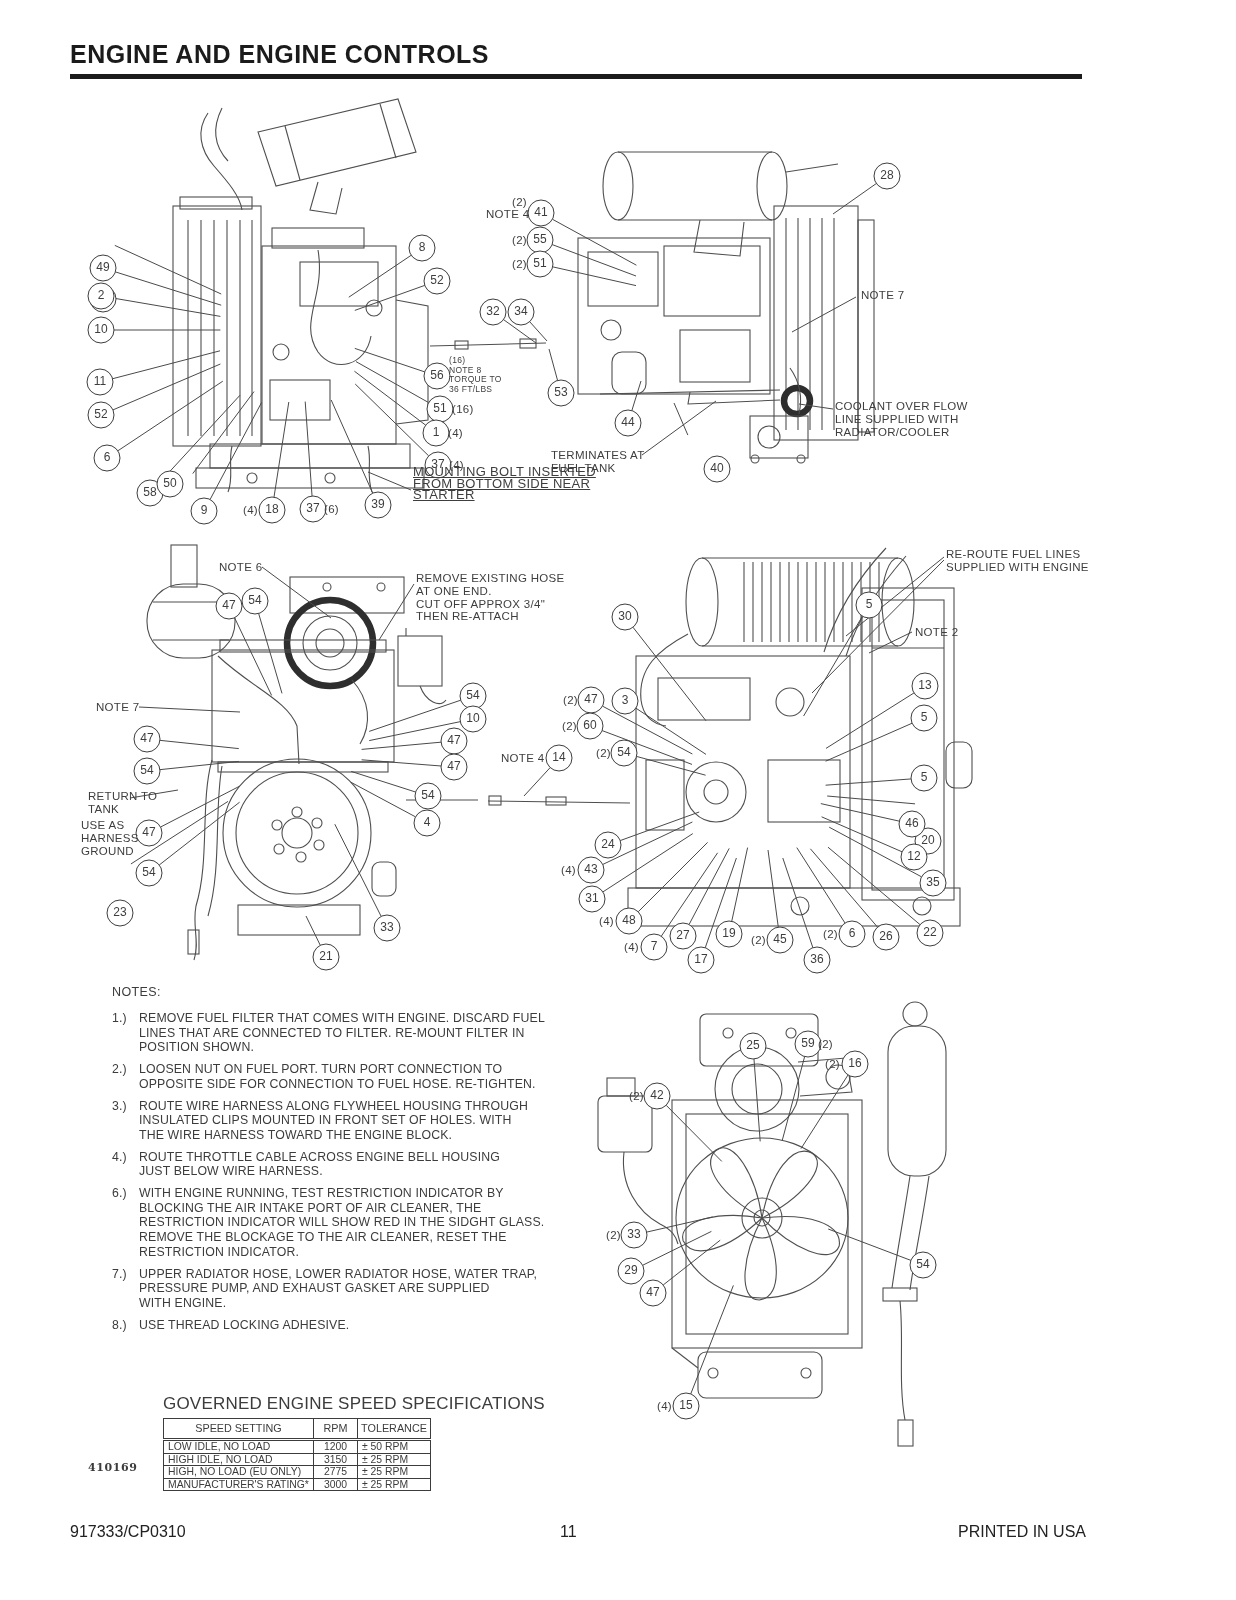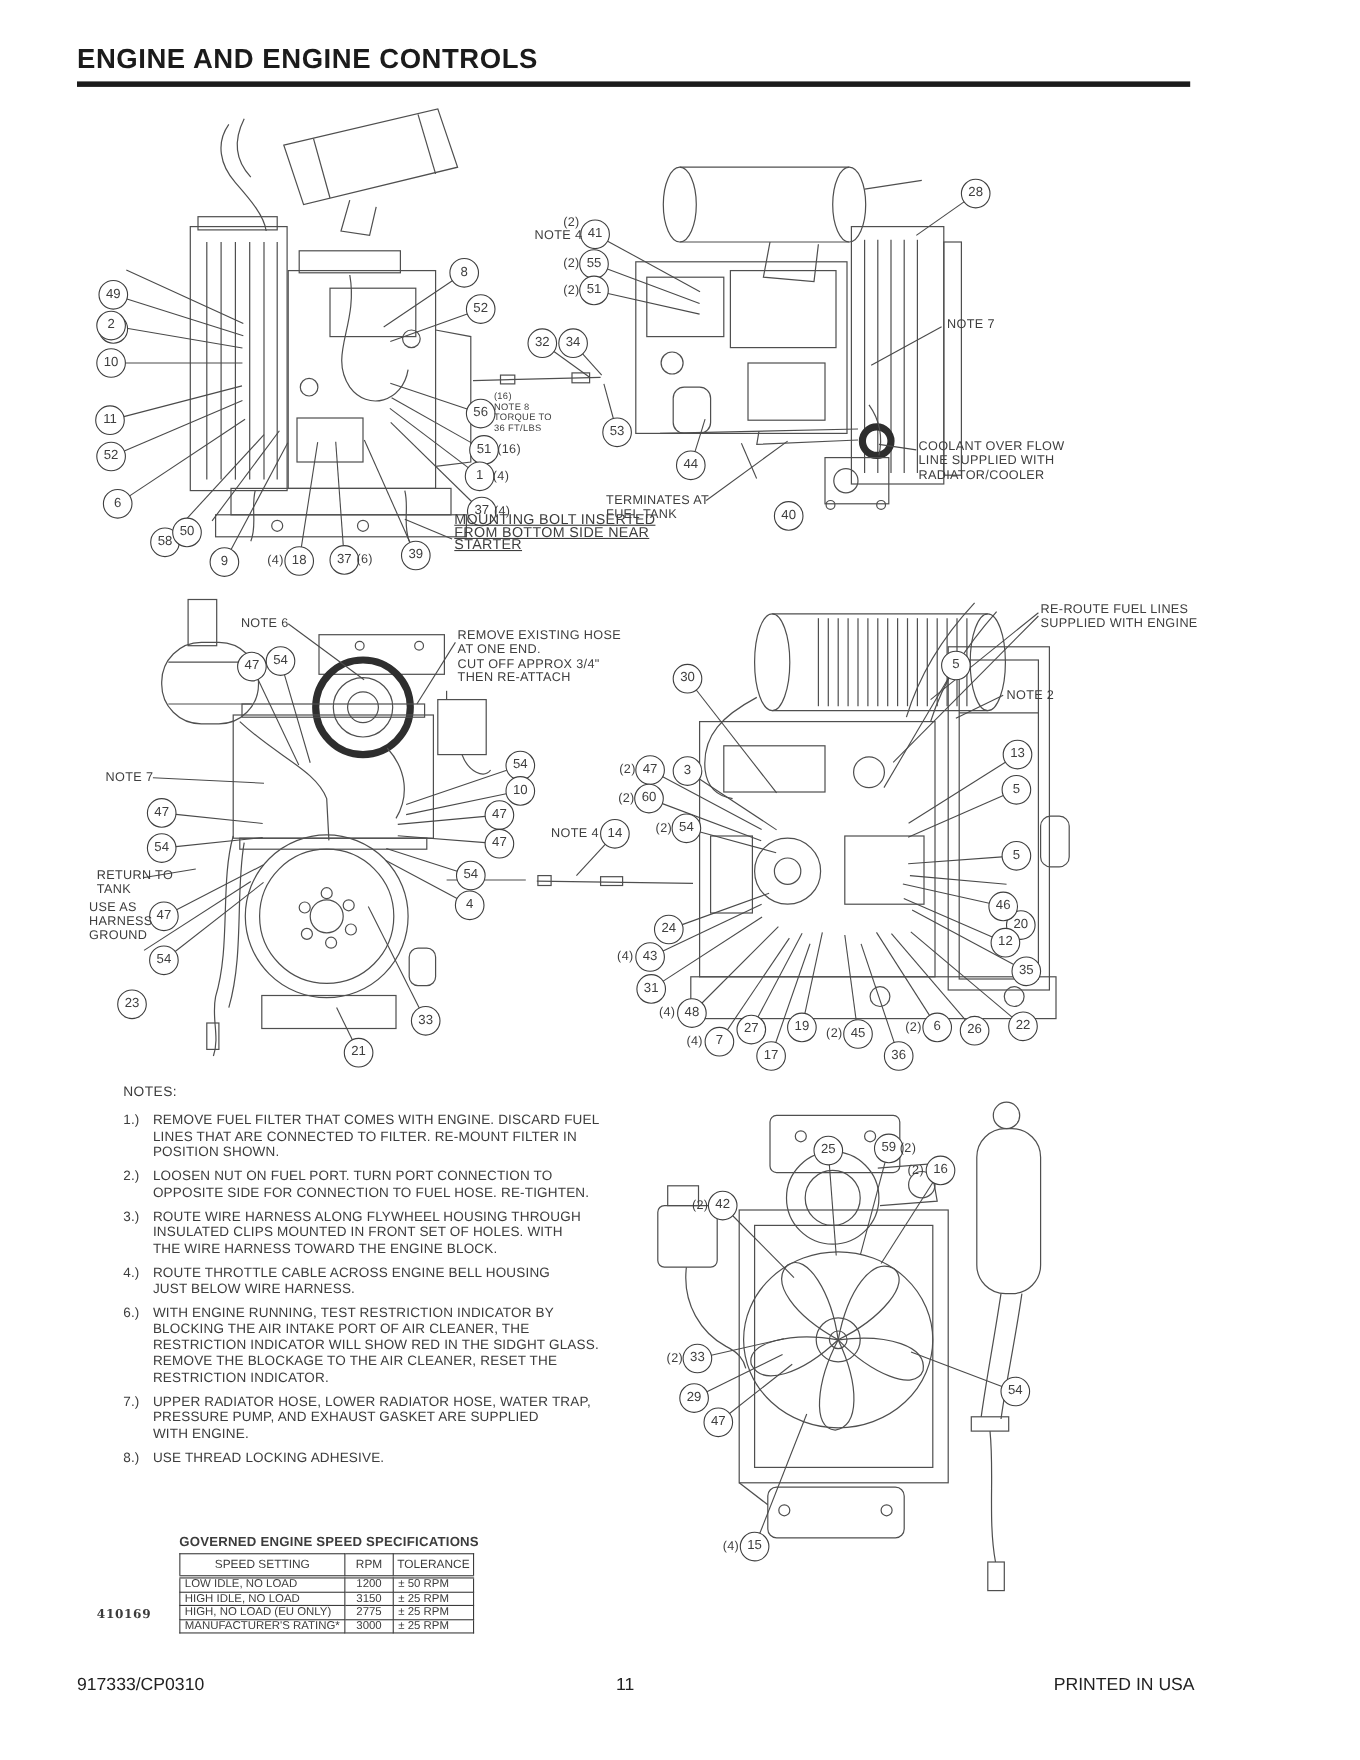--- a/index.html
+++ b/index.html
@@ -22,21 +22,21 @@
   .dlabel{position:absolute;color:#3e3e3e;font-size:11.5px;line-height:12.8px;white-space:pre;
           letter-spacing:.3px;z-index:4;}
   
   .notes{position:absolute;left:112px;top:985px;width:455px;z-index:5;}
   .notes-heading{font-size:12.5px;letter-spacing:.4px;margin-bottom:12px;}
   .note-item{display:flex;margin-bottom:7px;font-size:12.3px;line-height:14.7px;letter-spacing:.15px;}
   .note-num{width:27px;flex:none;}
   .note-text{white-space:pre-line;}
   
   .spec-block{position:absolute;left:163px;top:1394px;width:268px;z-index:5;}
-  .spec-title{font-size:12px;text-align:center;letter-spacing:.2px;margin-bottom:4px;white-space:nowrap;font-weight:bold;}
+  .spec-title{font-size:17px;text-align:center;letter-spacing:.2px;margin-bottom:4px;white-space:nowrap;}
   .spec-table{border-collapse:collapse;width:100%;border:1.7px solid #3c3c3c;}
   .spec-table th{font-weight:normal;font-size:10.8px;border:1.2px solid #3c3c3c;padding:3px 2px 4px;}
   .spec-table thead{border-bottom:3px double #3c3c3c;}
   .spec-table td{font-size:10.4px;line-height:11.6px;padding:0 4px;border:1.1px solid #3c3c3c;white-space:nowrap;}
   .spec-table td:nth-child(2){text-align:center;width:46px;}
   .spec-table td:nth-child(3){width:66px;}
   .spec-footnote{margin-top:5px;font-size:11px;line-height:13.4px;white-space:pre-line;letter-spacing:.1px;}
   .figure-code{position:absolute;left:88px;top:1461px;font-family:"DejaVu Serif",serif;font-weight:bold;
                font-size:11px;letter-spacing:.6px;z-index:5;}
   

